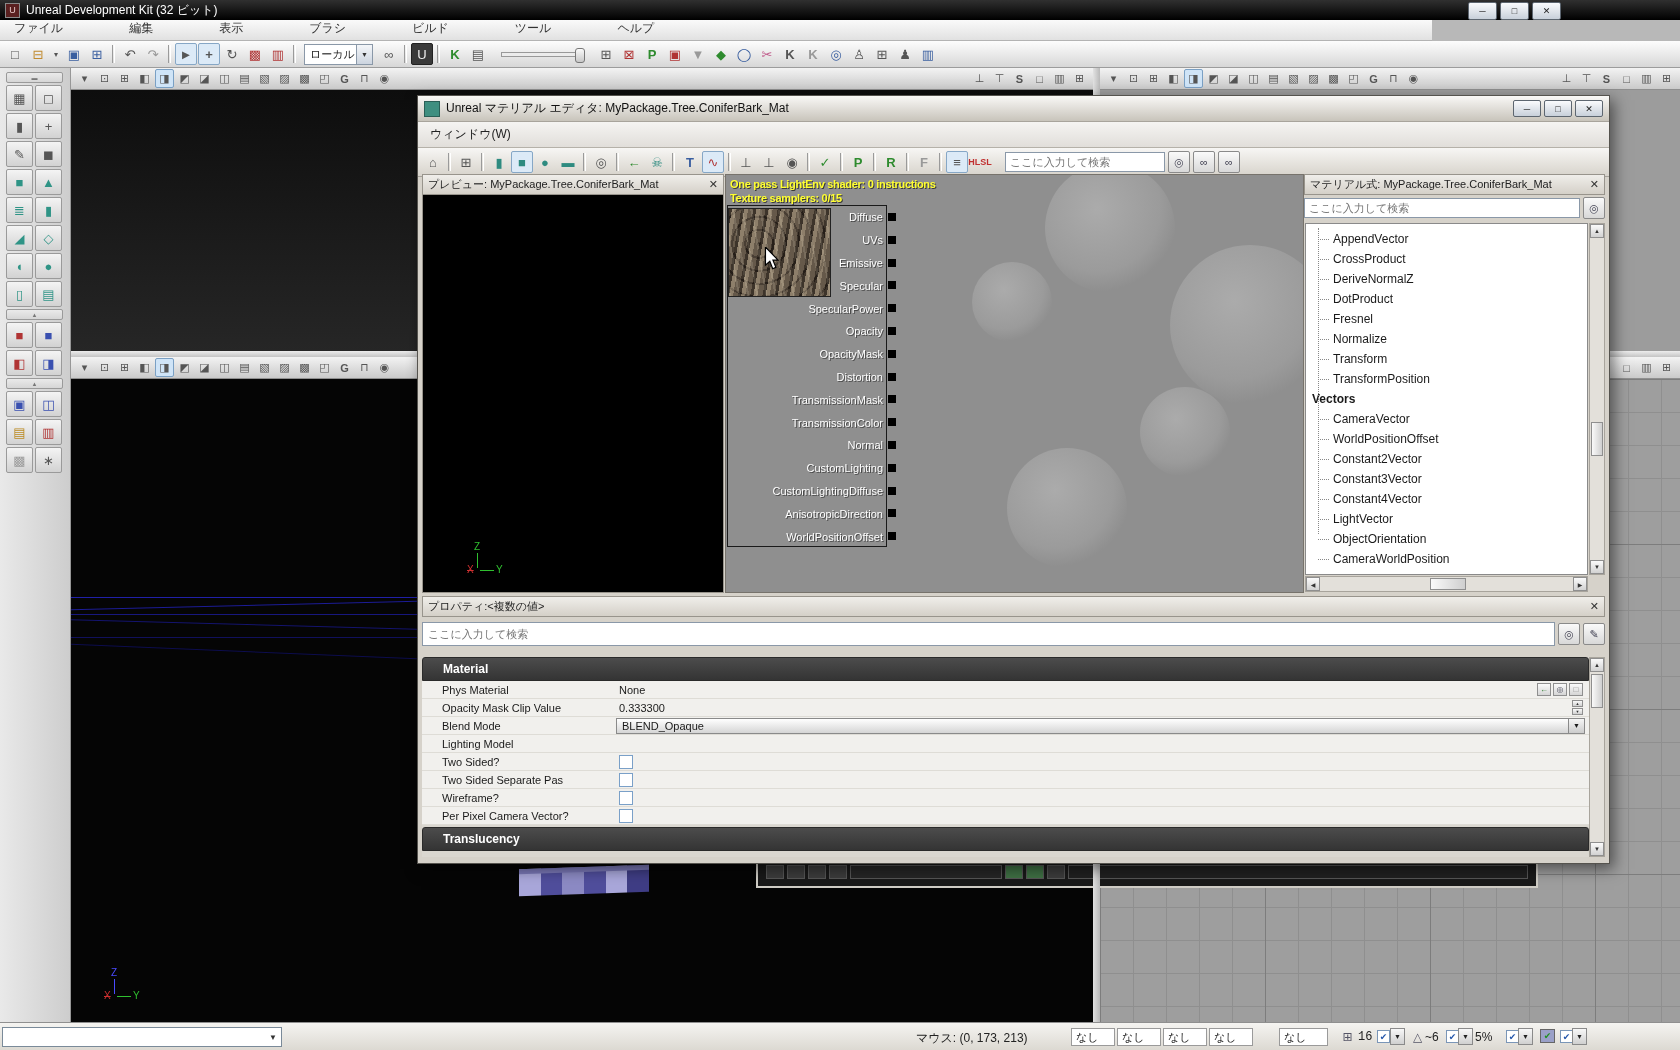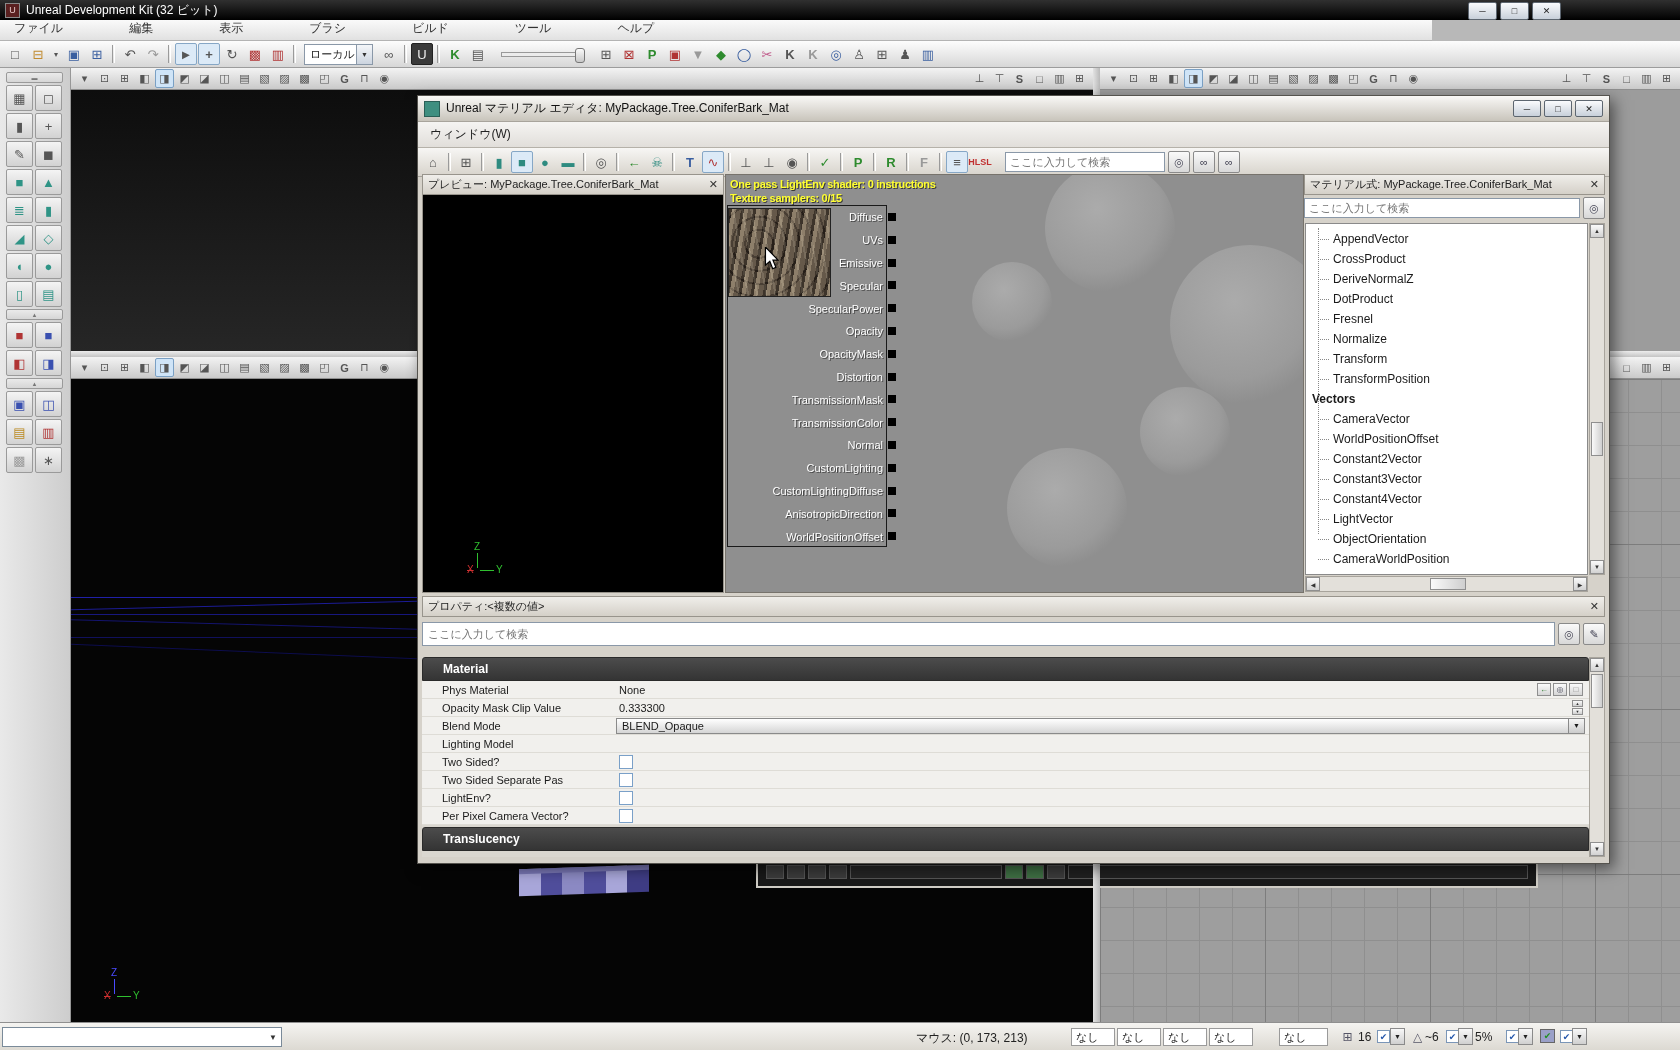--- a/index.html
+++ b/index.html
@@ -735,21 +735,21 @@
 
         <div class="prow">
           <span class="plabel">Two Sided?</span>
           <span class="pcheck"></span>
         </div>
         <div class="prow">
           <span class="plabel">Two Sided Separate Pas</span>
           <span class="pcheck"></span>
         </div>
         <div class="prow">
-          <span class="plabel">LightEnv?</span>
+          <span class="plabel">Wireframe?</span>
           <span class="pcheck"></span>
         </div>
         <div class="prow">
           <span class="plabel">Per Pixel Camera Vector?</span>
           <span class="pcheck"></span>
         </div>
 
         <div class="pcat second">Translucency</div>
       </div>
       <div class="props-vscroll">
@@ -767,21 +767,21 @@
     <span class="smouse">マウス: (0, 173, 213)</span>
     <span class="sfields">
 
     <span class="sfield">なし</span>
         <span class="sfield">なし</span>
         <span class="sfield">なし</span>
         <span class="sfield">なし</span>
         <span class="sfield gap">なし</span>
       </span>
     <span class="sicon" style="left:1340px;">⊞</span>
-    <span class="stext" style="left:1358px;">16</span>
+    <span class="stext" style="left:1358px;font-family:Liberation Mono, monospace;">16</span>
     <span class="scheck" style="left:1377px;">✔</span>
     <span class="sdd" style="left:1390px;">▼</span>
     <span class="sicon" style="left:1410px;">△</span>
     <span class="stext" style="left:1425px;">~6</span>
     <span class="scheck" style="left:1446px;">✔</span>
     <span class="sdd" style="left:1458px;">▼</span>
     <span class="stext" style="left:1475px;">5%</span>
     <span class="scheck" style="left:1506px;">✔</span>
     <span class="sdd" style="left:1518px;">▼</span>
     <span class="savei" style="left:1540px;">✔</span>

